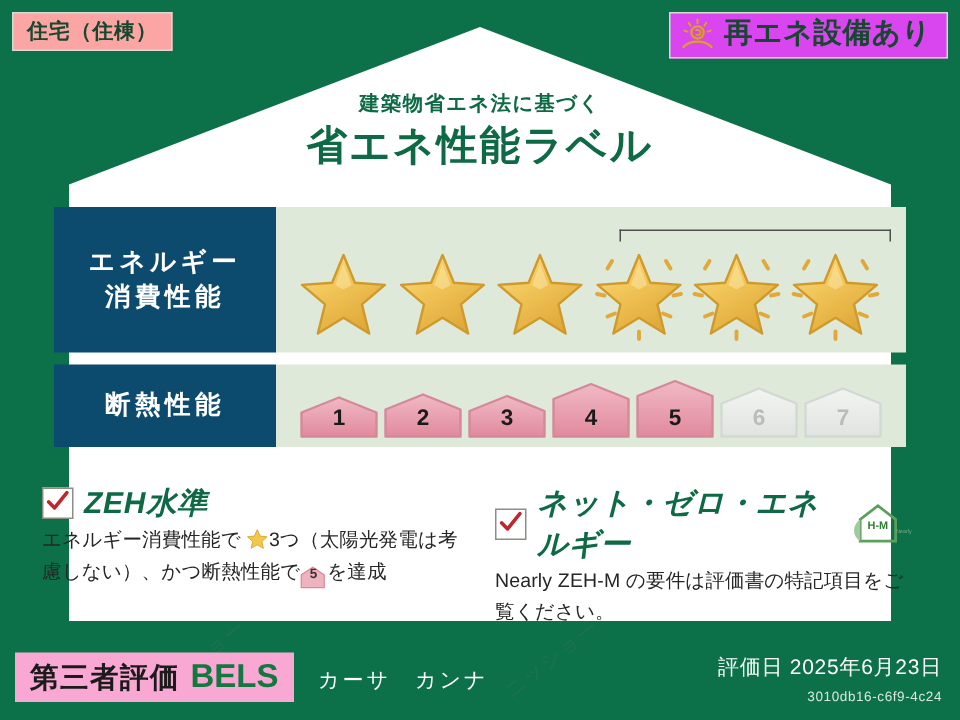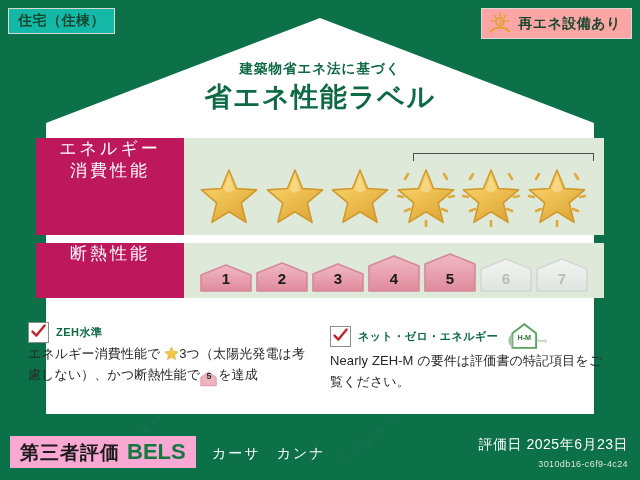--- a/index.html
+++ b/index.html
@@ -22,49 +22,49 @@
   }
   
   .house-body{
     position:absolute;left:46px;top:18px;width:548px;height:396px;
     background:#ffffff;
     clip-path:polygon(50% 0%, 100% 26.5%, 100% 100%, 0% 100%, 0% 26.5%);
   }
   
   .top-tag{
     position:absolute;left:8px;top:8px;
-    background:#14b8a6;border:1px solid #d9d9d2;
+    background:#fca5a5;border:1px solid #d9d9d2;
     padding:4px 9px 5px 9px;
     font-size:14px;font-weight:700;color:#16472f;
     letter-spacing:.5px;line-height:1.05;
   }
   .renew-badge{
     position:absolute;right:8px;top:8px;
-    background:#fca5a5;border:1px solid #d9d9d2;
+    background:#d946ef;border:1px solid #d9d9d2;
     padding:3px 10px 4px 6px;
     display:flex;align-items:center;gap:6px;
-    font-size:14px;font-weight:700;color:#16472f;
+    font-size:19px;font-weight:700;color:#16472f;
     letter-spacing:.5px;line-height:1.05;
   }
   .sun-ico{width:24px;height:22px;display:block;}
   
   .sub-title{
     position:absolute;left:0;right:0;top:60px;text-align:center;
     font-size:13.5px;font-weight:700;color:#0e6a45;letter-spacing:1px;
   }
   .main-title{
     position:absolute;left:0;right:0;top:79px;text-align:center;
     font-size:27px;font-weight:700;color:#0e6a45;letter-spacing:1.5px;
   }
   
   .row{position:absolute;display:flex;align-items:stretch;}
   .row-label{
-    background:#be185d;color:#fff;
-    display:flex;flex-direction:column;align-items:center;justify-content:flex-start;
-    font-weight:400;letter-spacing:3px;line-height:1.32;
+    background:#0c4a6e;color:#fff;
+    display:flex;flex-direction:column;align-items:center;justify-content:center;
+    font-weight:700;letter-spacing:3px;line-height:1.32;
   }
   .row-panel{background:#dfe9da;position:relative;flex:1;}
   #row-energy{left:36px;top:138px;width:568px;height:97px;}
   #row-energy .row-label{width:148px;font-size:17px;}
   #row-ins{left:36px;top:243px;width:568px;height:55px;}
   #row-ins .row-label{width:148px;font-size:17px;}
   
   .stars{position:absolute;left:8px;right:10px;bottom:4px;top:26px;
          display:flex;align-items:center;justify-content:space-between;padding:0 6px;}
   .star-wrap{position:relative;width:62px;height:62px;}
@@ -94,21 +94,21 @@
   
   .col{position:absolute;top:322px;width:278px;}
   #col-left{left:28px;}
   #col-right{left:330px;}
   .col-head{display:flex;align-items:center;gap:7px;}
   .chk{
     width:19px;height:19px;border:1.3px solid #8d8d86;background:#fff;
     position:relative;flex:none;
   }
   .chk svg{position:absolute;left:1px;top:0px;}
-  .col-title{font-size:11px;font-weight:700;color:#0e6a45;letter-spacing:.5px;}
+  .col-title{font-size:20px;font-weight:700;color:#0e6a45;letter-spacing:.5px;font-style:italic;}
   .col-body{
     margin-top:0;font-size:13px;color:#262626;line-height:1.62;
     letter-spacing:.1px;
   }
   .inline-star{display:inline-block;vertical-align:-3px;width:15px;height:15px;}
   .inline-house{display:inline-block;vertical-align:-4px;width:17px;height:16px;}
   .zehm-logo{width:40px;height:28px;display:block;margin-left:2px;}
   
   .bels-badge{
     position:absolute;left:10px;bottom:12px;

